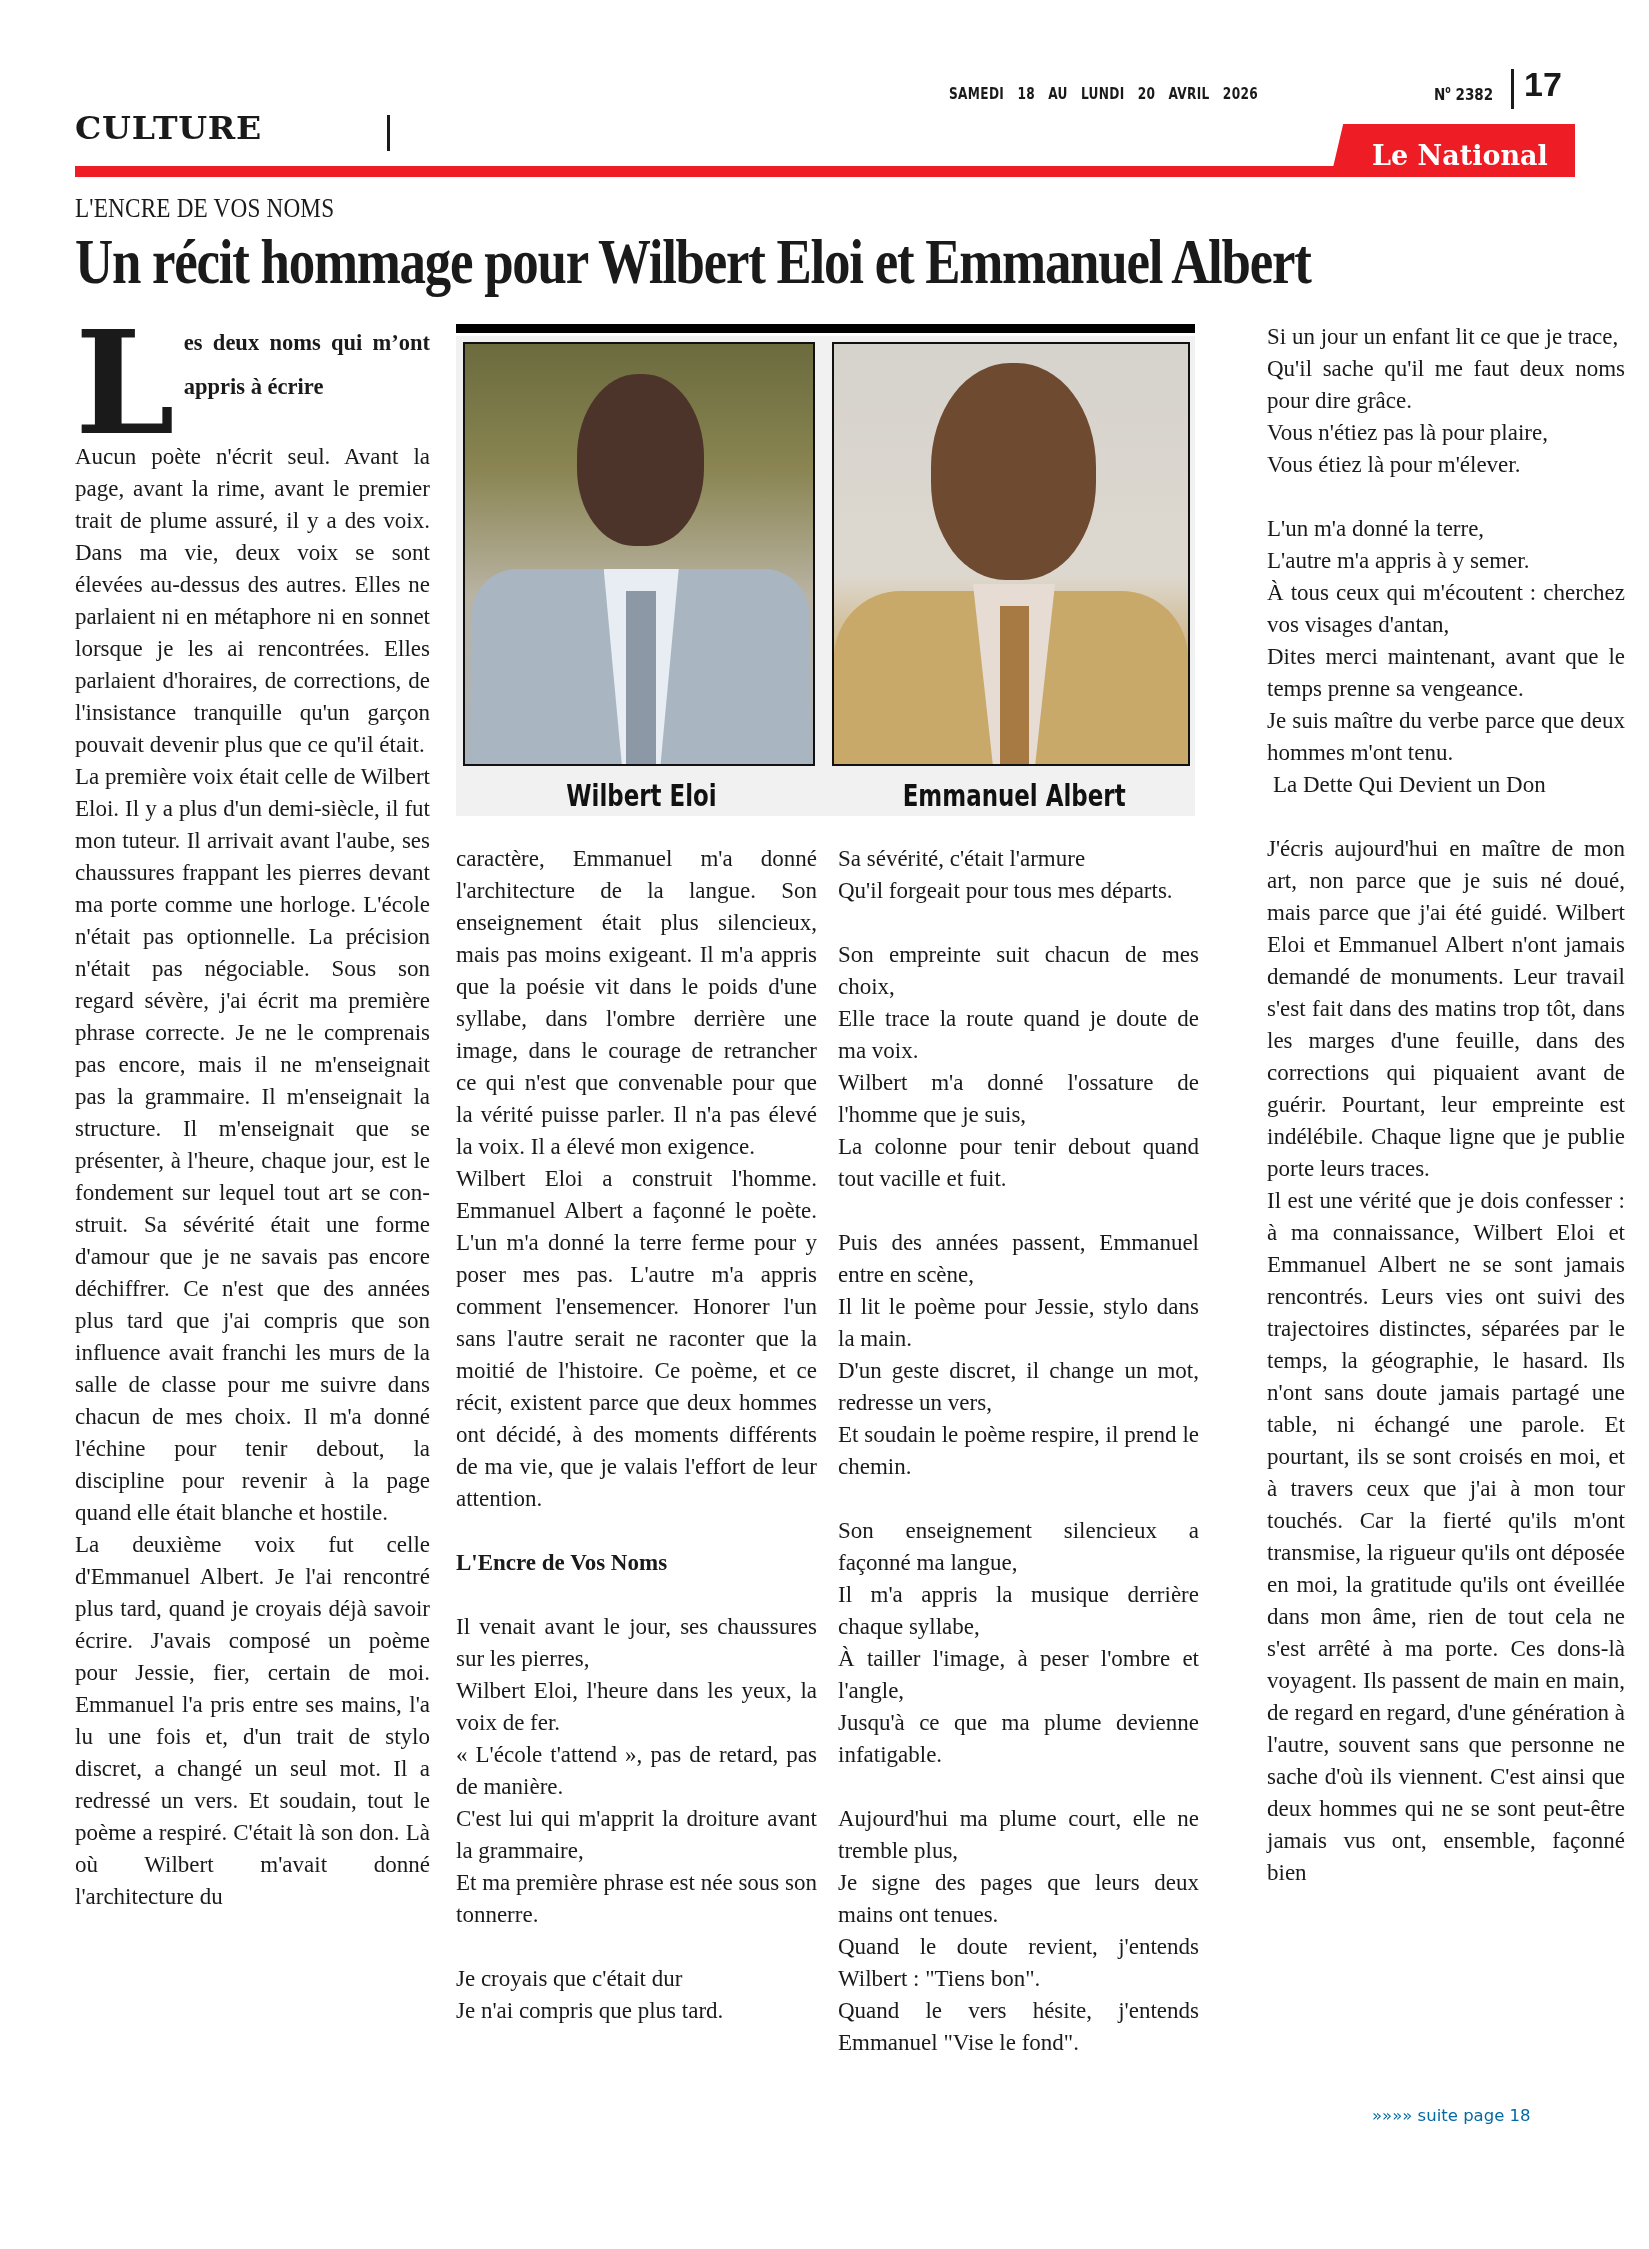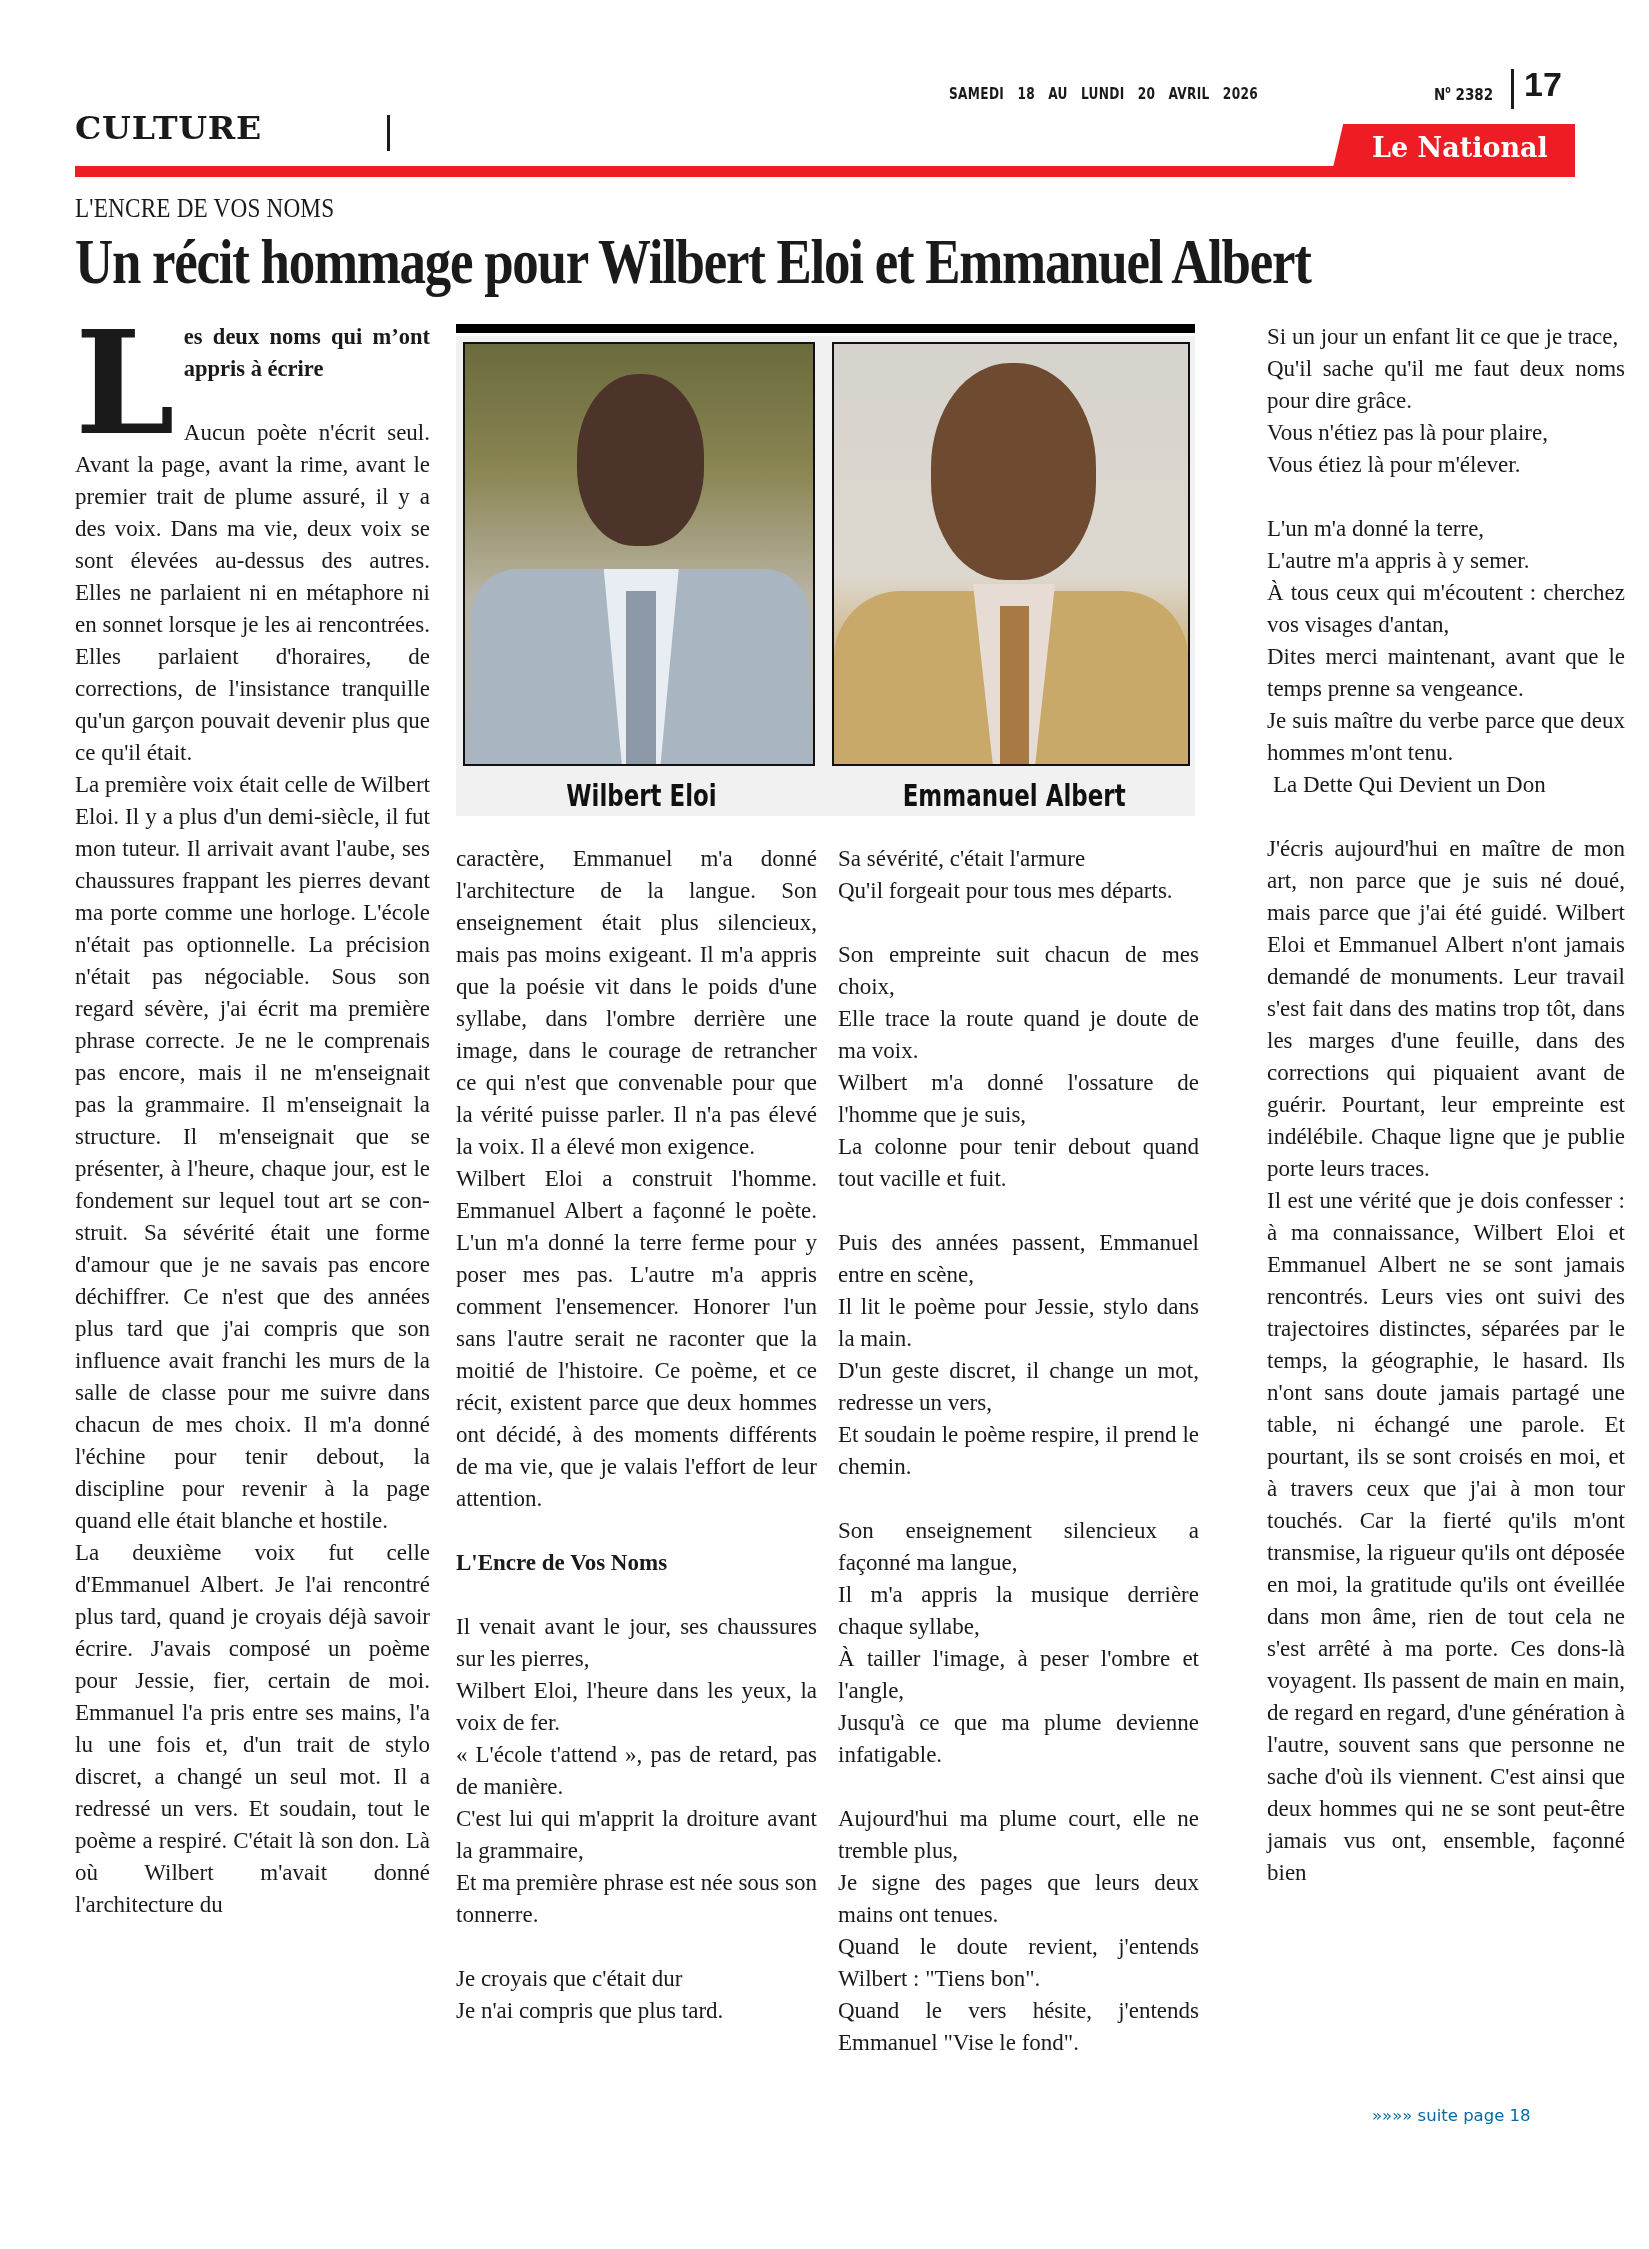--- a/index.html
+++ b/index.html
@@ -11,38 +11,38 @@
   #issue-no { left: 1434px; top: 84px; font-family: "DejaVu Sans", sans-serif; font-weight: bold; font-size: 16.5px; white-space: nowrap; transform: scaleX(0.82); transform-origin: left center; }
   #issue-no sup { font-size: 9.7px; }
   #folio-rule { left: 1511px; top: 69px; width: 3px; height: 40px; background: #1a1a1a; }
   #page-number { left: 1524px; top: 67px; font-family: Liberation Sans, sans-serif; font-weight: bold; font-size: 34px; line-height: 1; }
 
   #section-title { left: 75px; top: 109px; font-family: "DejaVu Serif", serif; font-weight: bold; font-size: 31.5px; letter-spacing: 0.7px; transform: scaleX(1.05); transform-origin: left center; }
   #section-divider { left: 387px; top: 115px; width: 3px; height: 36px; background: #1a1a1a; }
 
   #red-bar { left: 75px; top: 166px; width: 1500px; height: 10.5px; background: #ee1c25; }
   #brand-tab { left: 1331px; top: 124px; width: 244px; height: 52px; background: #ee1c25; clip-path: polygon(5% 0, 100% 0, 100% 100%, 0 100%); }
-  #brand-name { left: 1372px; top: 132px; font-family: "DejaVu Serif", serif; font-weight: bold; font-size: 27px; color: #ffffff; white-space: nowrap; }
+  #brand-name { left: 1372px; top: 140px; font-family: "DejaVu Serif", serif; font-weight: bold; font-size: 27px; color: #ffffff; white-space: nowrap; }
 
   #kicker { left: 75px; top: 193px; font-family: "Liberation Serif", serif; font-size: 27px; letter-spacing: 0.2px; transform: scaleX(0.86); transform-origin: left center; white-space: nowrap; }
   #headline { left: 75px; top: 231px; font-family: "Liberation Serif", serif; font-weight: bold; font-size: 63px; letter-spacing: -1.5px; line-height: 1; white-space: nowrap; transform: scaleX(0.84); transform-origin: left center; }
 
   
   .col { position: absolute; font-family: "Liberation Serif", serif; font-size: 23px; line-height: 32px; text-align: justify; hyphens: manual; }
   .col p { margin: 0; }
   .col .gap { height: 32px; }
   .col .verse { text-align: justify; }
 
   #col1 { left: 75px; top: 321px; width: 355px; }
   #col2 { left: 456px; top: 843px; width: 361px; }
   #col3 { left: 838px; top: 843px; width: 361px; }
   #col4 { left: 1267px; top: 321px; width: 358px; }
 
   #dropcap { float: left; font-family: "DejaVu Serif", serif; font-weight: bold; font-size: 142px; line-height: 112px; height: 112px; margin: 6px 9px 0 0; color: #1a1a1a; }
-  #lead { font-weight: bold; font-size: 22.5px; line-height: 32px; text-align: justify; margin: 0; }
+  #lead { font-weight: bold; font-size: 22.5px; line-height: 44px; text-align: justify; margin: 0; }
   #lead-gap { height: 32px; }
 
   .subhead { font-weight: bold; }
   #continuation { left: 1372px; top: 2106px; font-family: "DejaVu Sans", sans-serif; font-size: 16.5px; color: #0369a1; white-space: nowrap; }
 
   
   #photo-rule { left: 456px; top: 324px; width: 739px; height: 9px; background: #000; }
   #photo-block { left: 456px; top: 336px; width: 739px; height: 480px; background: #f1f1f1; }
   .photo { position: absolute; top: 6px; height: 420px; border: 2.2px solid #111; overflow: hidden; }
   #photo-1 { left: 6.7px; width: 348px; background: linear-gradient(180deg, #6b6b3e 0%, #8a8552 30%, #b9b3a3 60%, #a9b4be 100%); }

